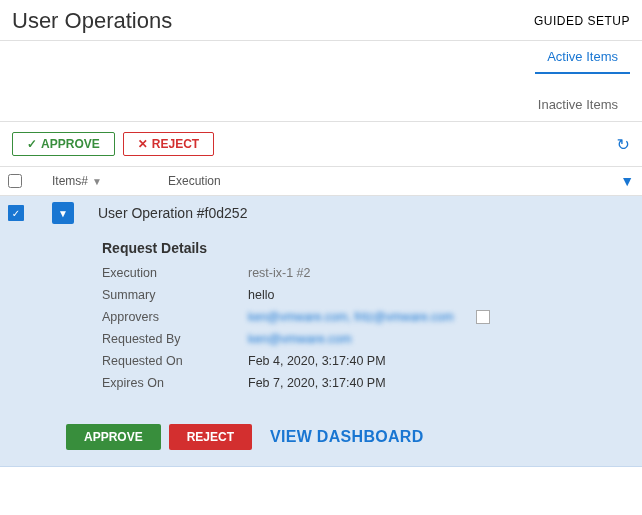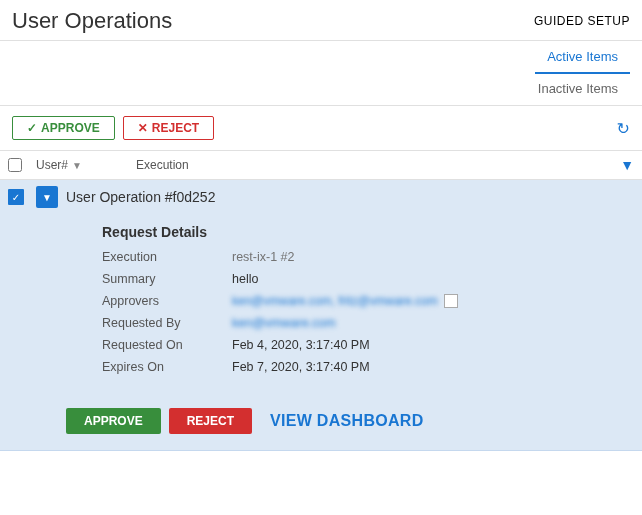--- a/index.html
+++ b/index.html
@@ -1,15 +1,15 @@
 <!DOCTYPE html>
 <html><head>
   <meta charset="utf-8">
   <style>
-    * { box-sizing: border-box; margin: 0; padding: 0; }
+    * { box-sizing: border-box; margin: 0; padding: 0; gap: 16px; }
     body {
       font-family: Arial, sans-serif;
       font-size: 13px;
       color: #333;
       background: #fff;
       width: 642px;
       height: 515px;
       overflow: hidden;
     }
 
@@ -337,21 +337,21 @@
     <span>REJECT</span>
   </button>
   <span class="toolbar-right" style="color:#1976d2; font-size:16px; cursor:pointer;">↻</span>
 </div>
 
 <div class="table-header">
   <div class="col-check">
     <input type="checkbox" class="checkbox-input" style="">
   </div>
   <div class="col-index">
-    <span>User#</span>
+    <span>Items#</span>
     <span class="sort-icon">▼</span>
   </div>
   <div class="col-execution">
     <span>Execution</span>
   </div>
   <div class="col-filter">
     <span class="filter-icon">▼</span>
   </div>
 </div>
 

